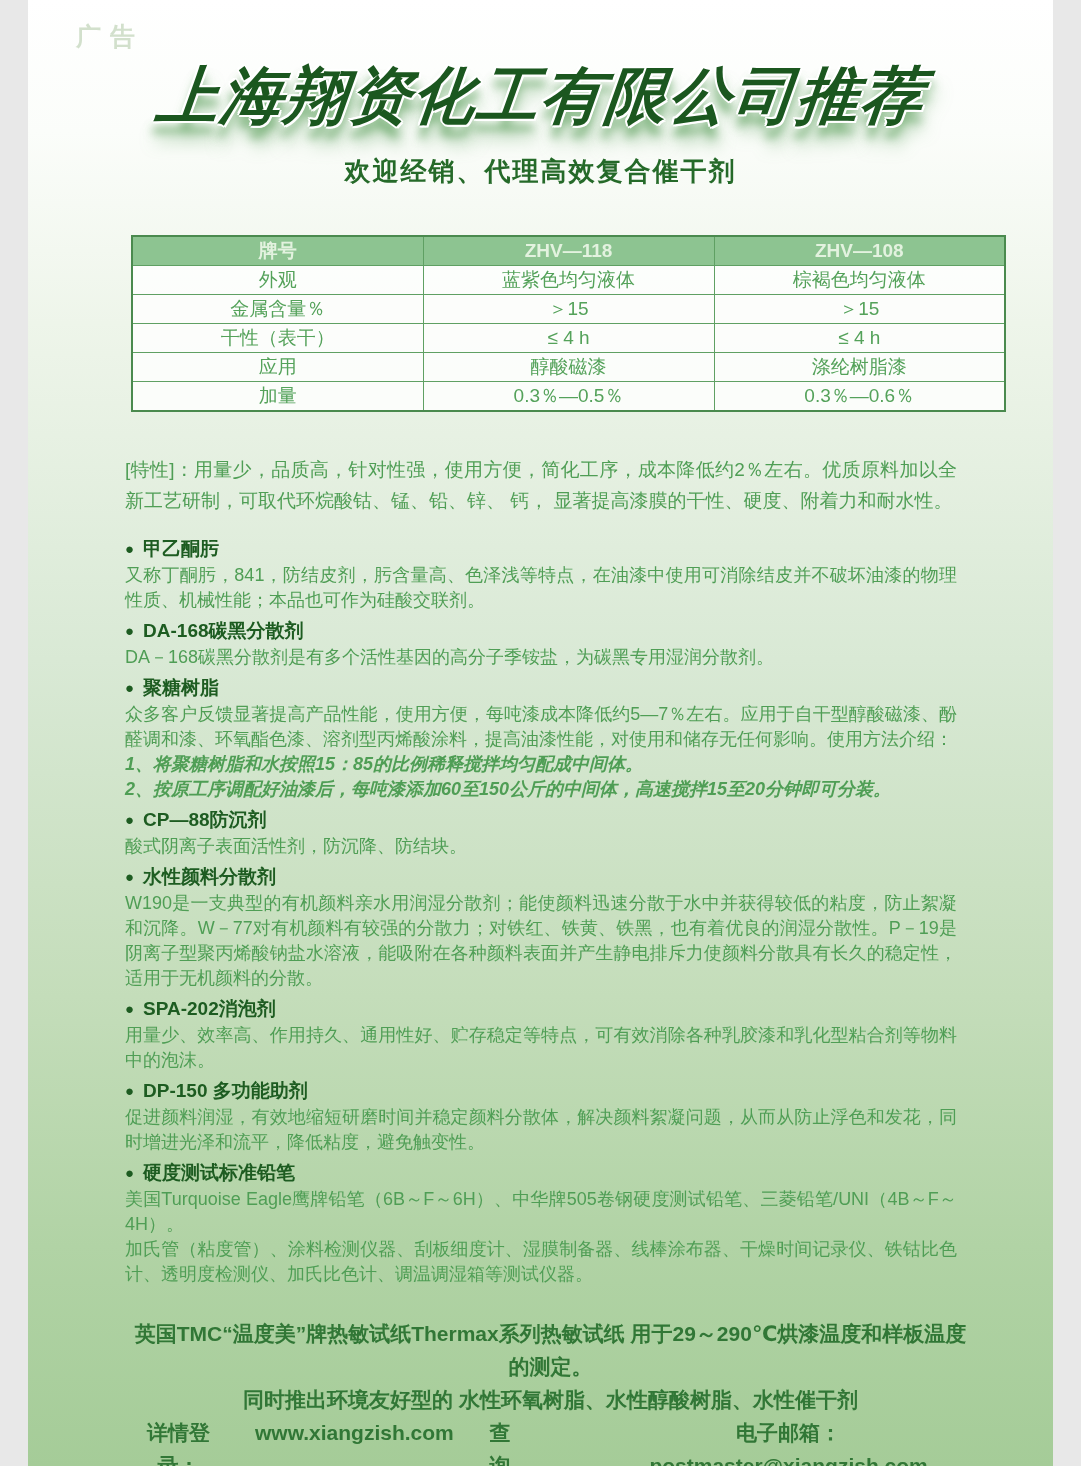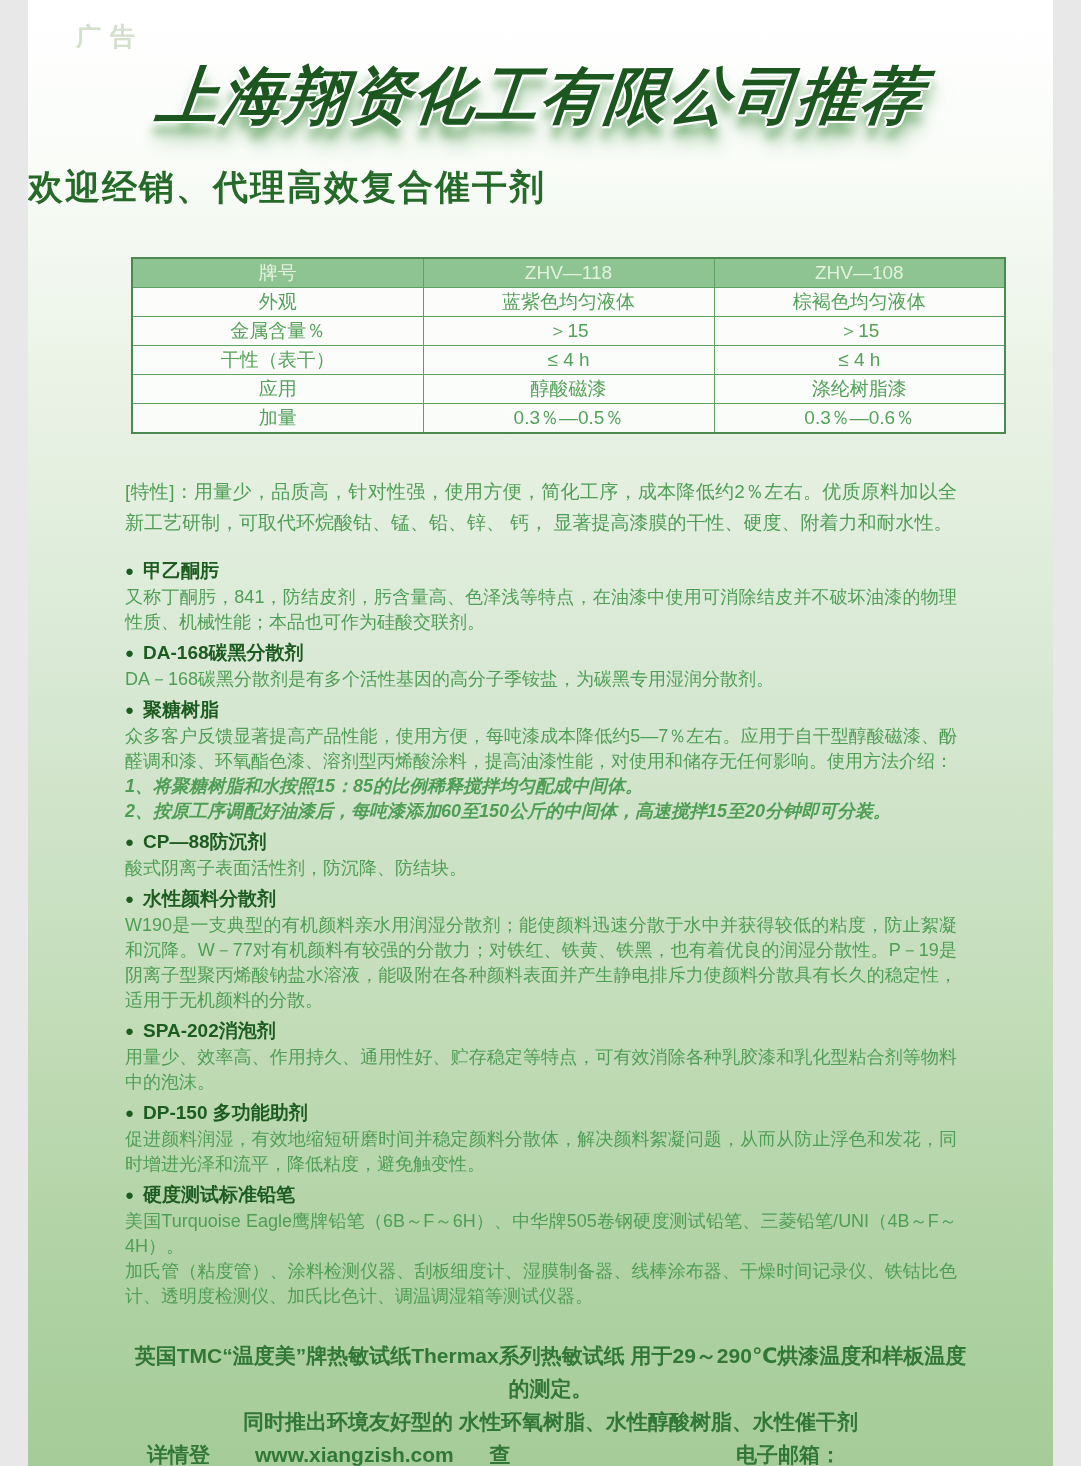--- a/index.html
+++ b/index.html
@@ -32,22 +32,23 @@
     letter-spacing: 2px;
     color: #1b571f;
     transform: skewX(-6deg);
     text-shadow:
       2px 0 0 #ffffff, -2px 0 0 #ffffff, 0 2px 0 #ffffff, 0 -2px 0 #ffffff,
       2px 2px 0 #ffffff, -2px -2px 0 #ffffff,
       0 12px 10px rgba(88,158,88,0.75),
       4px 20px 16px rgba(110,172,110,0.50);
   }
   .subtitle {
-    margin-top: 26px;
-    font-size: 35px;
+    margin-top: 16px;
+    text-align: center;
+    font-size: 26px;
     font-weight: bold;
     letter-spacing: 2px;
     color: #256a29;
   }
   table.spec-table {
     margin: 46px auto 0 103px;
     width: 875px;
     border-collapse: collapse;
     border: 2px solid #4a8a4e;
     table-layout: fixed;
@@ -55,21 +56,21 @@
   .spec-table th, .spec-table td {
     border: 1px solid #5fa063;
     text-align: center;
     font-size: 19px;
     height: 27px;
     padding: 1px 4px;
   }
   .spec-table th {
     background: #8dc491;
     color: #e3f2df;
-    font-weight: normal;
+    font-weight: bold;
   }
   .spec-table td {
     background: rgba(255,255,255,0.80);
     color: #54a25a;
   }
   .features {
     margin: 42px 96px 0 97px;
     font-size: 19px;
     line-height: 31px;
     color: #4f9e55;

